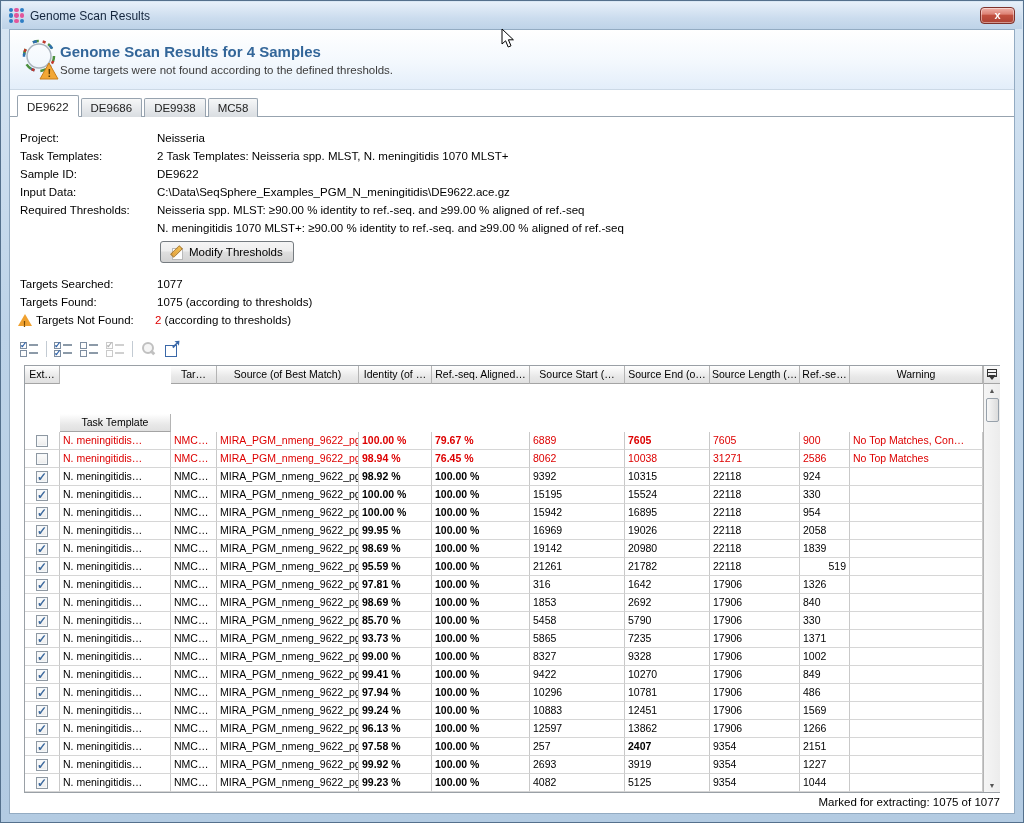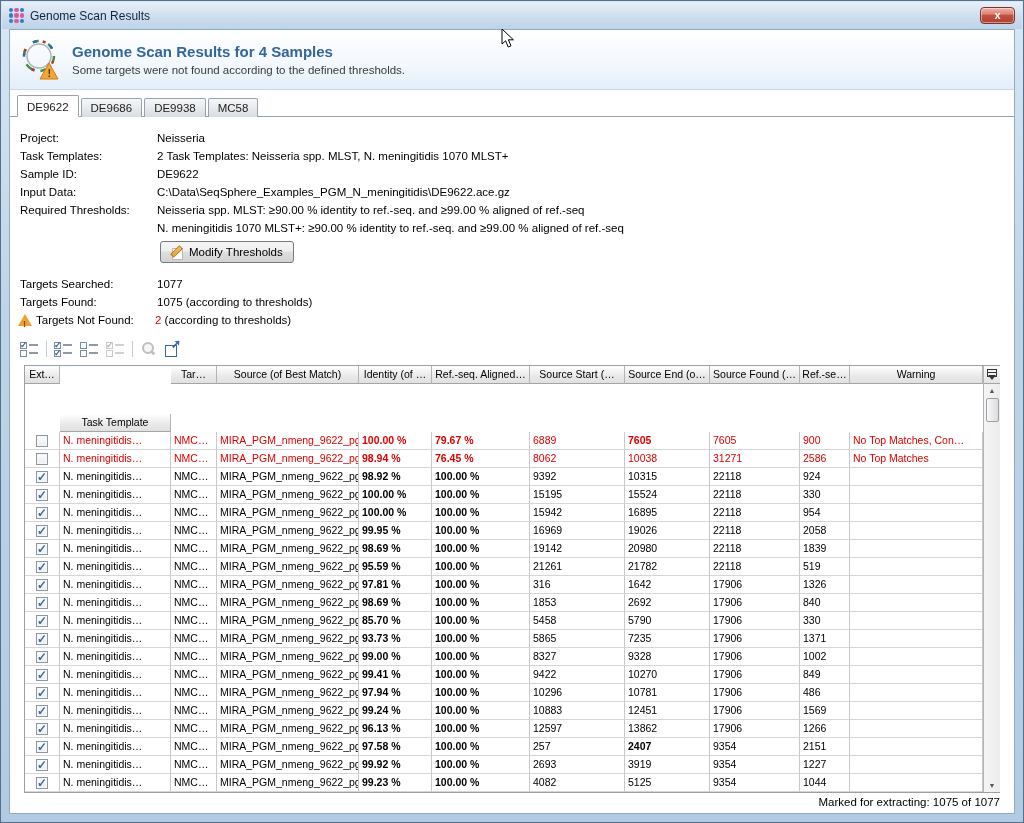--- a/index.html
+++ b/index.html
@@ -25,21 +25,21 @@
     box-shadow:inset 0 0 0 1px rgba(255,255,255,.45); }
 
   
   .client{ position:absolute; left:8px; top:28px; right:8px; bottom:8px;
     background:#fff; border:1px solid #93abc2; overflow:hidden; }
 
   .banner{ height:60px; display:flex; align-items:center; padding-left:10px;
     background:linear-gradient(#ffffff,#f3f8fd 55%,#e3eefa);
     border-bottom:1px solid #ccd9e6; }
   .genome-icon{ position:relative; width:40px; height:42px; flex:none; }
-  .banner-text{ margin-left:12px; }
+  .banner-text{ }
   .banner-title{ font-size:15px; font-weight:bold; color:#336699; }
   .banner-sub{ font-size:11.5px; color:#3c3c3c; margin-top:4px; }
 
   
   .tabstrip{ display:flex; align-items:flex-end; padding:7px 0 0 7px;
     background:#fff; border-bottom:1px solid #97a3af; height:27px; }
   .tab{ font-size:11.5px; color:#222; padding:3px 9px 3px;
     border:1px solid #97a3af; border-bottom:none; border-radius:2px 2px 0 0;
     background:linear-gradient(#f6f7f8,#d9dde1); margin-right:2px;
     margin-bottom:-1px; height:19px; line-height:13px; cursor:default; }
@@ -292,21 +292,21 @@
       <div class="cols">
         <div class="thead" id="thead">
             <div class="th" style="width: 35px;">Ext…</div>
             <div class="th" style="width: 111px; margin-top: 48px;">Task Template</div>
             <div class="th" style="width: 46px;">Tar…</div>
             <div class="th" style="width: 142px;">Source (of Best Match)</div>
             <div class="th" style="width: 73px;">Identity (of …</div>
             <div class="th" style="width: 98px;">Ref.-seq. Aligned…</div>
             <div class="th" style="width: 95px;">Source Start (…</div>
             <div class="th" style="width: 85px;">Source End (o…</div>
-            <div class="th" style="width: 90px;">Source Found (…</div>
+            <div class="th" style="width: 90px;">Source Length (…</div>
             <div class="th" style="width: 50px;">Ref.-se…</div>
             <div class="th" style="width: 133px;">Warning</div>
           </div>
         <div id="tbody">
             <div class="tr alert">
               <div class="td cbcell" style="width: 35px;">
                 <span class="cb"></span>
               </div>
               <div class="td" style="width: 111px;">N. meningitidis…</div>
               <div class="td" style="width: 46px;">NMC…</div>
@@ -414,21 +414,21 @@
                 <span class="cb ck"></span>
               </div>
               <div class="td" style="width: 111px;">N. meningitidis…</div>
               <div class="td" style="width: 46px;">NMC…</div>
               <div class="td" style="width: 142px;">MIRA_PGM_nmeng_9622_pgm_m…</div>
               <div class="td b" style="width: 73px;">95.59 %</div>
               <div class="td b" style="width: 98px;">100.00 %</div>
               <div class="td" style="width: 95px;">21261</div>
               <div class="td" style="width: 85px;">21782</div>
               <div class="td" style="width: 90px;">22118</div>
-              <div class="td" style="width: 50px;">519</div>
+              <div class="td" style="width: 50px; text-align: right;">519</div>
               <div class="td" style="width: 133px;"></div>
             </div>
             <div class="tr">
               <div class="td cbcell" style="width: 35px;">
                 <span class="cb ck"></span>
               </div>
               <div class="td" style="width: 111px;">N. meningitidis…</div>
               <div class="td" style="width: 46px;">NMC…</div>
               <div class="td" style="width: 142px;">MIRA_PGM_nmeng_9622_pgm_m…</div>
               <div class="td b" style="width: 73px;">97.81 %</div>

